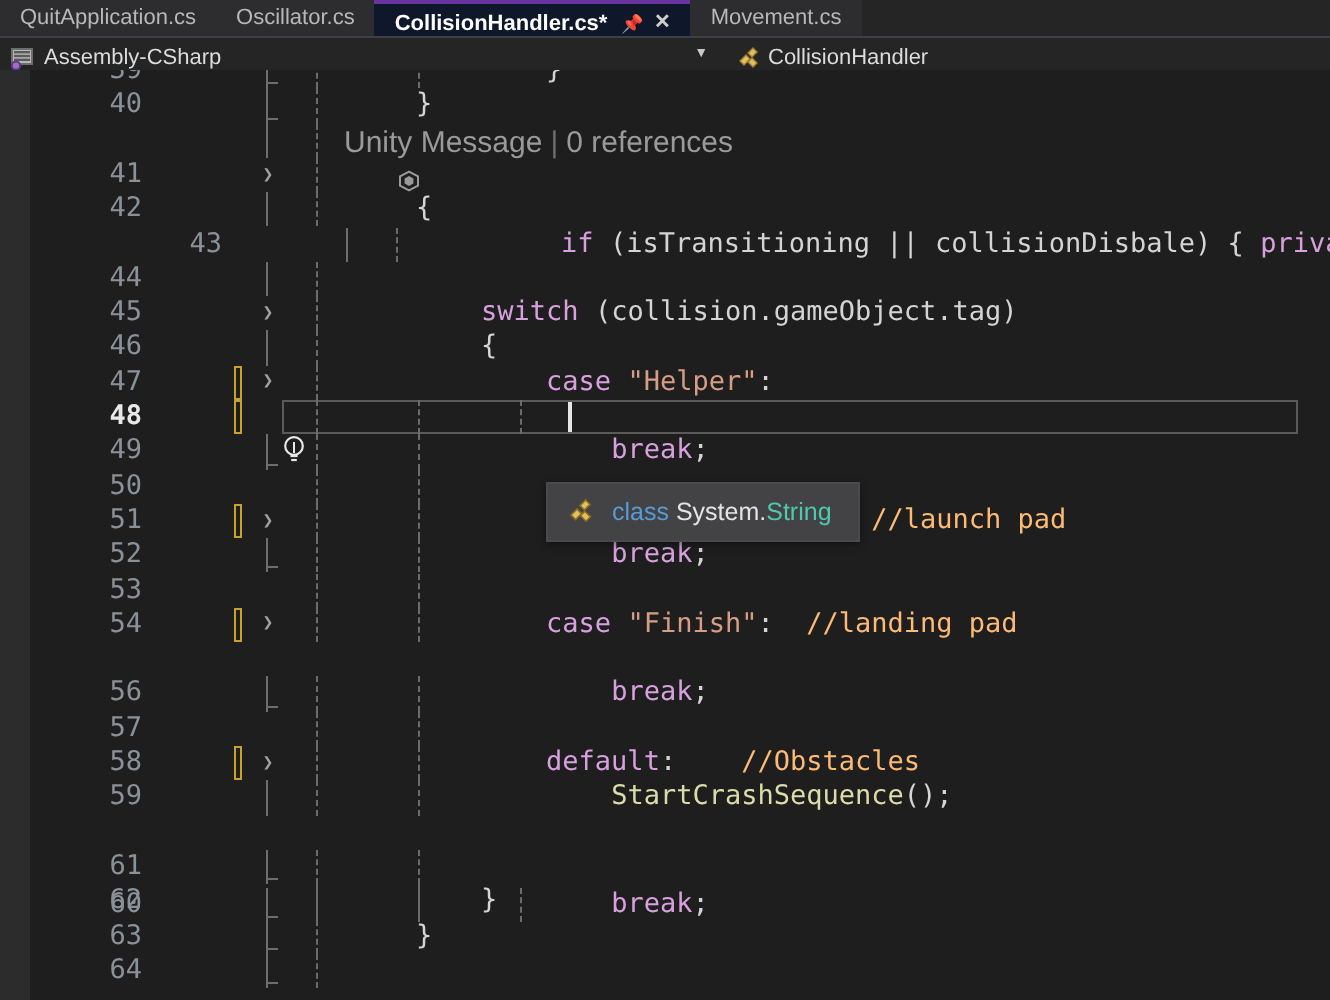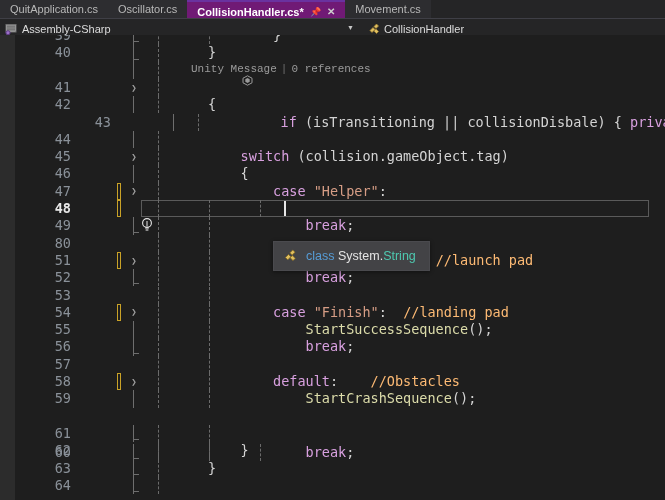--- a/index.html
+++ b/index.html
@@ -24,21 +24,21 @@
     display: flex; align-items: center;
     padding: 0 10px;
     font-size: 11px;
     color: #b8b8b8;
     background: #2d2d30;
     white-space: nowrap;
     box-sizing: border-box;
     text-align: right;
   }
   .tab.active {
-    background: #701a75;
+    background: #0f172a;
     color: #ffffff;
     font-weight: bold;
     border-top: 2px solid #6a329f;
     padding-top: 4px;
   }
   .tab .tab-label { line-height: 1; }
   .tab-icons {
     display: flex; align-items: center; gap: 5px;
     margin-left: 7px;
   }
@@ -175,23 +175,23 @@
   }
   .caret {
     position: absolute;
     left: 269px; top: 1px;
     width: 1.6px; height: 15px;
     background: #e6e6e6;
   }
 
   
   .codelens {
-    position: absolute; left: 161px;
-    font-family: Liberation Mono, monospace;
-    font-size: 11px;
+    position: absolute; left: 142px;
+    font-family: Liberation Sans, sans-serif;
+    font-size: 15px;
     color: #9a9a9a;
     white-space: pre;
     display: flex; align-items: center;
   }
   .codelens .sep { margin: 0 4px; color: #6e6e6e; }
   .unity-icon {
     display: inline-block; width: 11px; height: 11px;
     margin-right: 4px;
   }
 
@@ -379,21 +379,21 @@
 
     <div class="line" style="top:182.3px;position:absolute;width:640px;">
       <span class="lnum">49</span>
       <span class="fold-end"></span>
       <span class="guide" style="left:143px;"></span>
       <span class="guide" style="left:194px;"></span>
       <span class="code"><span class="pln">                    </span><span class="kwctl">break</span><span class="pln">;</span></span>
     </div>
 
     <div class="line" style="top:199.6px;position:absolute;width:640px;">
-      <span class="lnum">80</span>
+      <span class="lnum">50</span>
       <span class="guide" style="left:143px;"></span>
       <span class="guide" style="left:194px;"></span>
     </div>
 
     <div class="line" style="top:216.9px;position:absolute;width:640px;">
       <span class="lnum">51</span>
       <span class="changebar"></span>
       <span class="fold">❯</span>
       <span class="guide" style="left:143px;"></span>
       <span class="guide" style="left:194px;"></span>
@@ -416,27 +416,20 @@
 
     <div class="line" style="top:268.8px;position:absolute;width:640px;">
       <span class="lnum">54</span>
       <span class="changebar"></span>
       <span class="fold">❯</span>
       <span class="guide" style="left:143px;"></span>
       <span class="guide" style="left:194px;"></span>
       <span class="code"><span class="pln">                </span><span class="kwctl">case</span><span class="pln"> </span><span class="str">"Finish"</span><span class="pln">:  </span><span class="cmt">//landing pad</span></span>
     </div>
 
-    <div class="line" style="top:286.1px;position:absolute;width:640px;">
-      <span class="lnum">55</span>
-      <span class="fold-line"></span>
-      <span class="guide" style="left:143px;"></span>
-      <span class="guide" style="left:194px;"></span>
-      <span class="code"><span class="pln">                    </span><span class="mname">StartSuccessSequence</span><span class="pln">();</span></span>
-    </div>
 
     <div class="line" style="top:303.4px;position:absolute;width:640px;">
       <span class="lnum">56</span>
       <span class="fold-end"></span>
       <span class="guide" style="left:143px;"></span>
       <span class="guide" style="left:194px;"></span>
       <span class="code"><span class="pln">                    </span><span class="kwctl">break</span><span class="pln">;</span></span>
     </div>
 
     <div class="line" style="top:320.7px;position:absolute;width:640px;padding-left:24px;">

